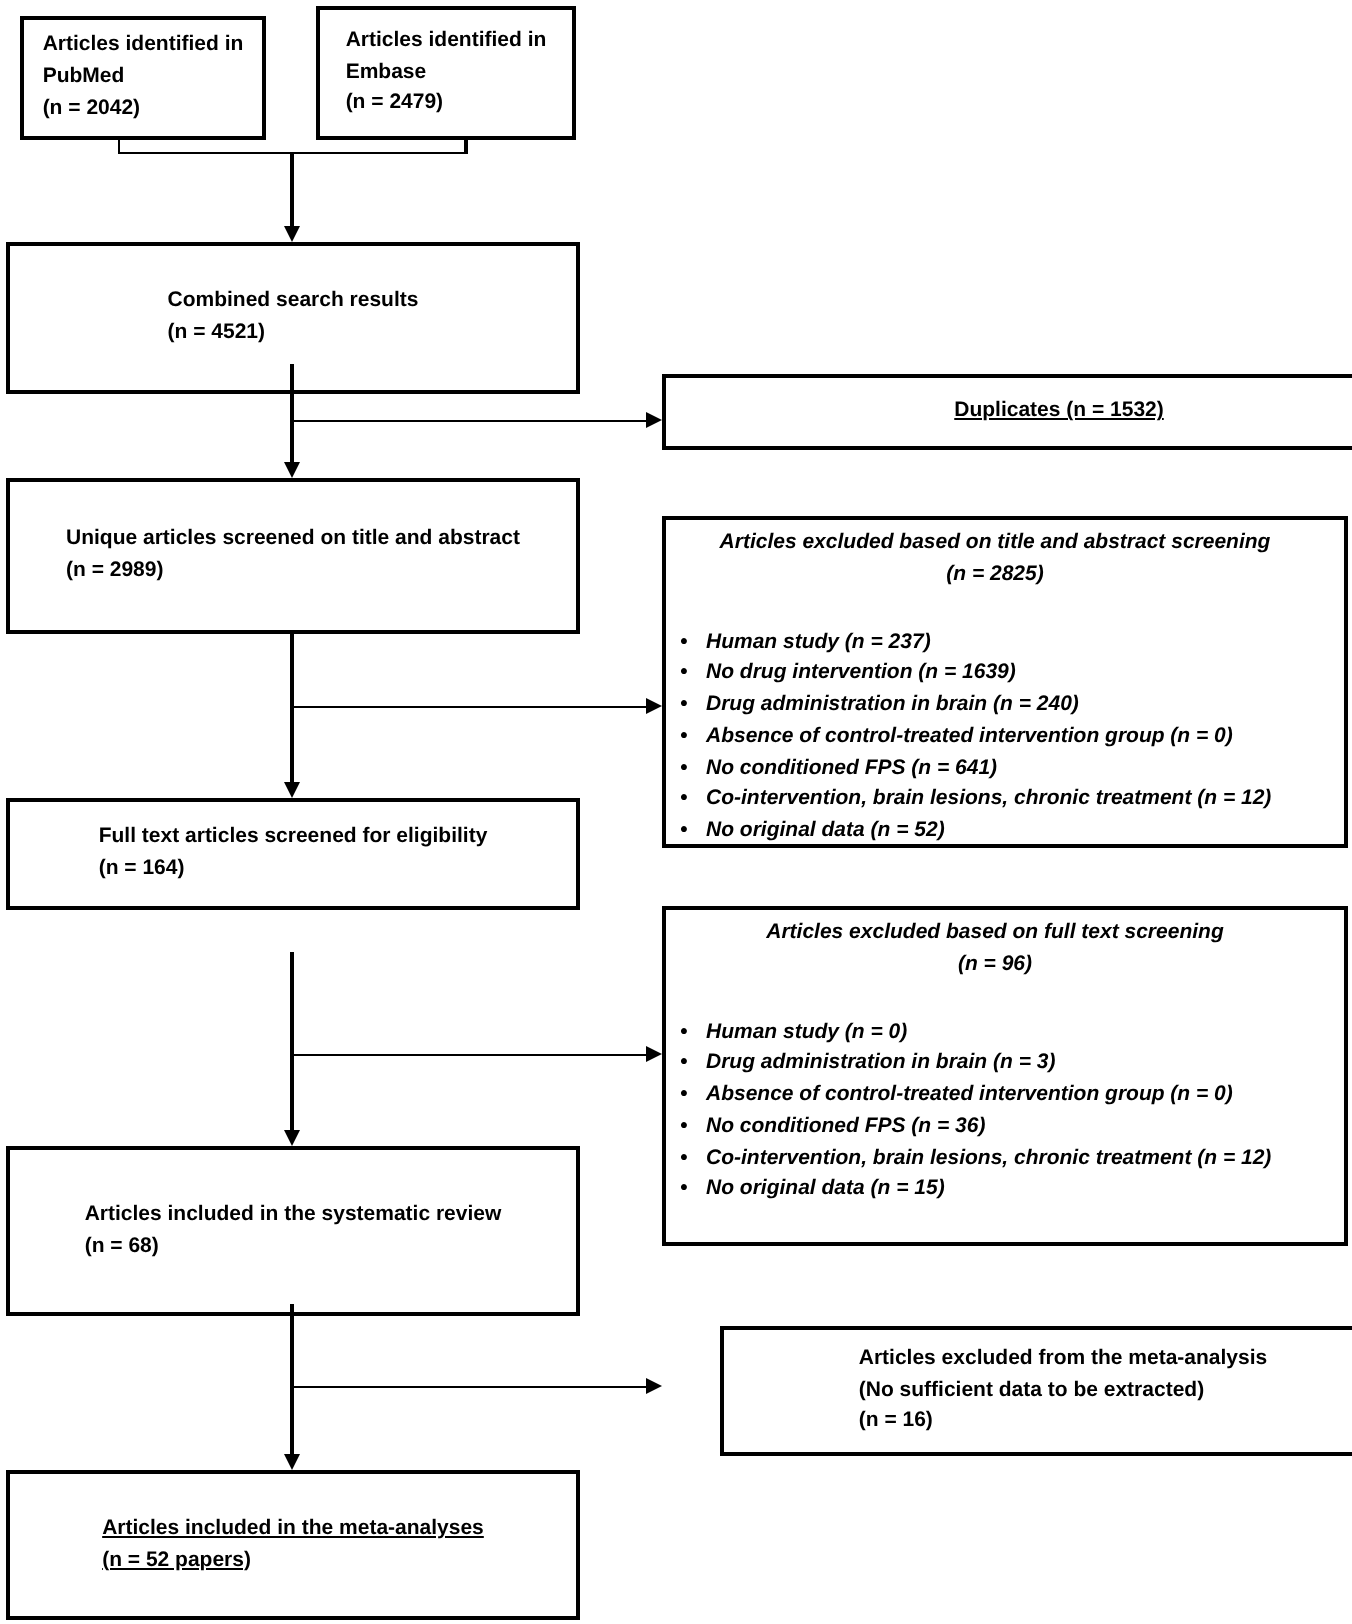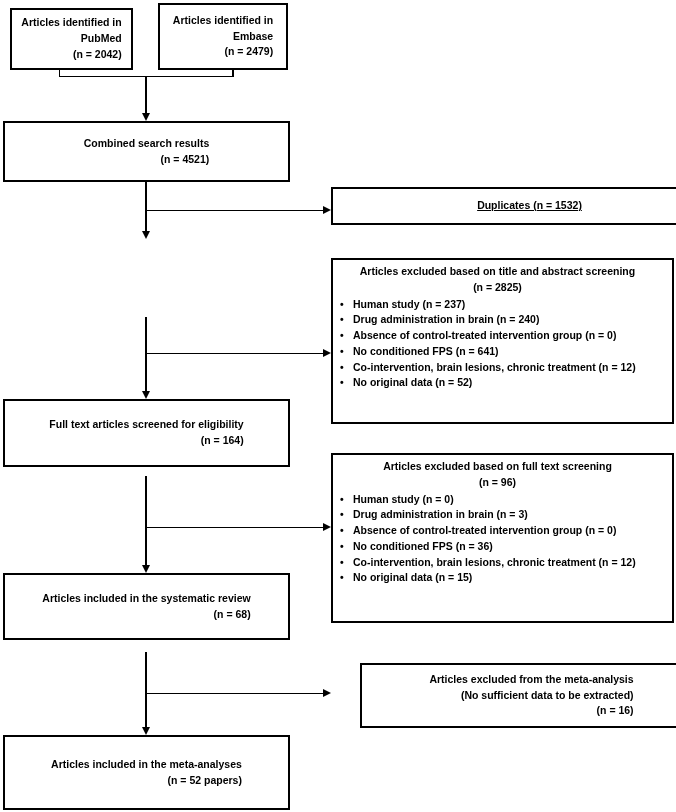--- a/index.html
+++ b/index.html
@@ -22,41 +22,42 @@
     font-weight: bold;
     overflow: hidden;
   }
   .box {
     position: absolute;
     border: 2px solid var(--line);
     background: var(--background);
     display: flex;
     align-items: center;
     justify-content: center;
-    text-align: right;
+    text-align: left;
   }
   .box .txt {
     white-space: pre-line;
     line-height: 1.5;
     padding: 2px 6px;
   }
   .excl {
     display: block;
     text-align: left;
     padding: 4px 10px 4px 0;
+    font-style: italic;
   }
   .excl-title {
     text-align: center;
     white-space: pre-line;
     line-height: 1.5;
     padding: 0 6px;
   }
   .excl ul {
     list-style: none;
-    margin-top: 1px;
+    margin-top: 18px;
   }
   .excl li {
     position: relative;
     padding-left: 20px;
     line-height: 1.5;
   }
   .excl li::before {
     content: "\2022";
     position: absolute;
     left: 7px;
@@ -98,54 +99,59 @@
 Embase
 (n = 2479)</div>
   </div>
 
   <div class="vline" style="left:58.5px; top:69px; height:8px;"></div>
   <div class="vline" style="left:232px; top:69px; height:8px;"></div>
   <div class="hline" style="left:58.5px; top:75.5px; width:175px;"></div>
   <div class="vline" style="left:145.2px; top:75.5px; height:40px;"></div>
   <div class="ah-down" style="left:141.5px; top:113px;"></div>
 
-  <div class="box" style="left:3px; top:121px; width:287px; height:61px;">
+  <div class="box" style="left:3px; top:121px; width:287px; height:76px;">
     <div class="txt">Combined search results
 (n = 4521)</div>
   </div>
 
   <div class="vline" style="left:145.2px; top:182px; height:50px;"></div>
   <div class="ah-down" style="left:141.5px; top:231px;"></div>
   <div class="hline" style="left:145.2px; top:209.5px; width:179px;"></div>
   <div class="ah-right" style="left:323px; top:205.5px;"></div>
 
   <div class="box" style="left:331px; top:187px; width:397px; height:38px;text-decoration:underline;">
     <div class="txt">Duplicates (n = 1532)</div>
   </div>
 
+  <div class="box" style="left:3px; top:239px; width:287px; height:78px;">
+    <div class="txt">Unique articles screened on title and abstract
+(n = 2989)</div>
+  </div>
 
   <div class="box excl" style="left:331px; top:258px; width:343px; height:166px;">
     <div class="excl-title">Articles excluded based on title and abstract screening
 (n = 2825)</div>
     <ul>
       <li>Human study (n = 237)</li>
+      <li>No drug intervention (n = 1639)</li>
       <li>Drug administration in brain (n = 240)</li>
       <li>Absence of control-treated intervention group (n = 0)</li>
       <li>No conditioned FPS (n = 641)</li>
       <li>Co-intervention, brain lesions, chronic treatment (n = 12)</li>
       <li>No original data (n = 52)</li>
     </ul>
   </div>
 
   <div class="vline" style="left:145.2px; top:317px; height:75px;"></div>
   <div class="ah-down" style="left:141.5px; top:391px;"></div>
   <div class="hline" style="left:145.2px; top:352.5px; width:179px;"></div>
   <div class="ah-right" style="left:323px; top:348.5px;"></div>
 
-  <div class="box" style="left:3px; top:399px; width:287px; height:68px;">
+  <div class="box" style="left:3px; top:399px; width:287px; height:56px;">
     <div class="txt">Full text articles screened for eligibility
 (n = 164)</div>
   </div>
 
   <div class="box excl" style="left:331px; top:453px; width:343px; height:170px;">
     <div class="excl-title">Articles excluded based on full text screening
 (n = 96)</div>
     <ul>
       <li>Human study (n = 0)</li>
       <li>Drug administration in brain (n = 3)</li>
@@ -154,34 +160,34 @@
       <li>Co-intervention, brain lesions, chronic treatment (n = 12)</li>
       <li>No original data (n = 15)</li>
     </ul>
   </div>
 
   <div class="vline" style="left:145.2px; top:476px; height:90px;"></div>
   <div class="ah-down" style="left:141.5px; top:565px;"></div>
   <div class="hline" style="left:145.2px; top:526.5px; width:179px;"></div>
   <div class="ah-right" style="left:323px; top:522.5px;"></div>
 
-  <div class="box" style="left:3px; top:573px; width:287px; height:67px;">
+  <div class="box" style="left:3px; top:573px; width:287px; height:85px;">
     <div class="txt">Articles included in the systematic review
 (n = 68)</div>
   </div>
 
   <div class="box" style="left:331px; top:663px; width:343px; height:65px;margin-left:29px;">
     <div class="txt">Articles excluded from the meta-analysis
 (No sufficient data to be extracted)
 (n = 16)</div>
   </div>
 
   <div class="vline" style="left:145.2px; top:652px; height:76px;"></div>
   <div class="ah-down" style="left:141.5px; top:727px;"></div>
   <div class="hline" style="left:145.2px; top:692.5px; width:179px;"></div>
   <div class="ah-right" style="left:323px; top:688.5px;"></div>
 
-  <div class="box" style="left:3px; top:735px; width:287px; height:75px;">
+  <div class="box" style="left:3px; top:735px; width:287px; height:75px;text-decoration:underline;">
     <div class="txt">Articles included in the meta-analyses
 (n = 52 papers)</div>
   </div>
 
 </div>
 
 </body></html>

